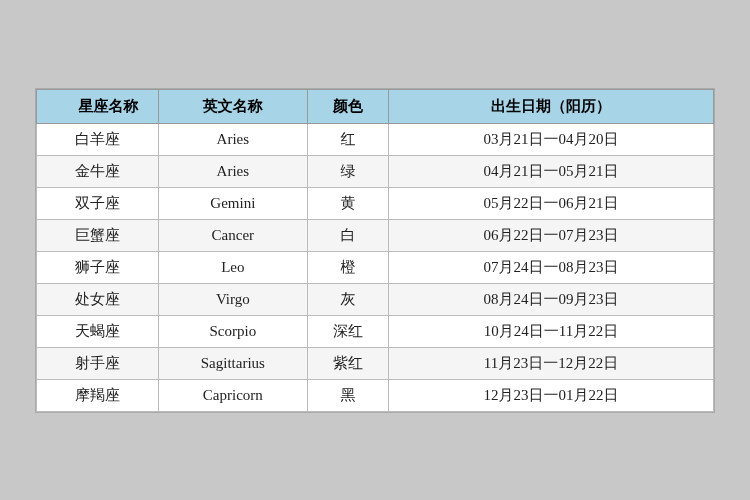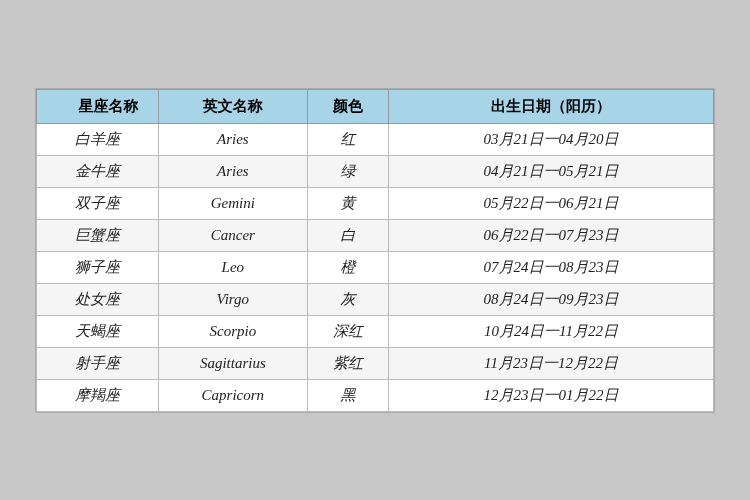--- a/index.html
+++ b/index.html
@@ -29,21 +29,20 @@
       text-align: center;
       font-weight: bold;
       color: #000;
     }
     tbody tr td {
       border: 1px solid #bbb;
       padding: 6px 10px;
       text-align: center;
       color: #222;
       background-color: #fff;
-      font-style: italic;
     }
     tbody tr:nth-child(even) td {
       background-color: #f5f5f5;
     }
     .col-chinese { width: 18%; padding-left: 32px; }
     .col-english { width: 22%; text-align: center; }
     .col-color   { width: 12%; }
     .col-date    { width: 48%; margin-top: 12px; }
   </style>
 </head>

